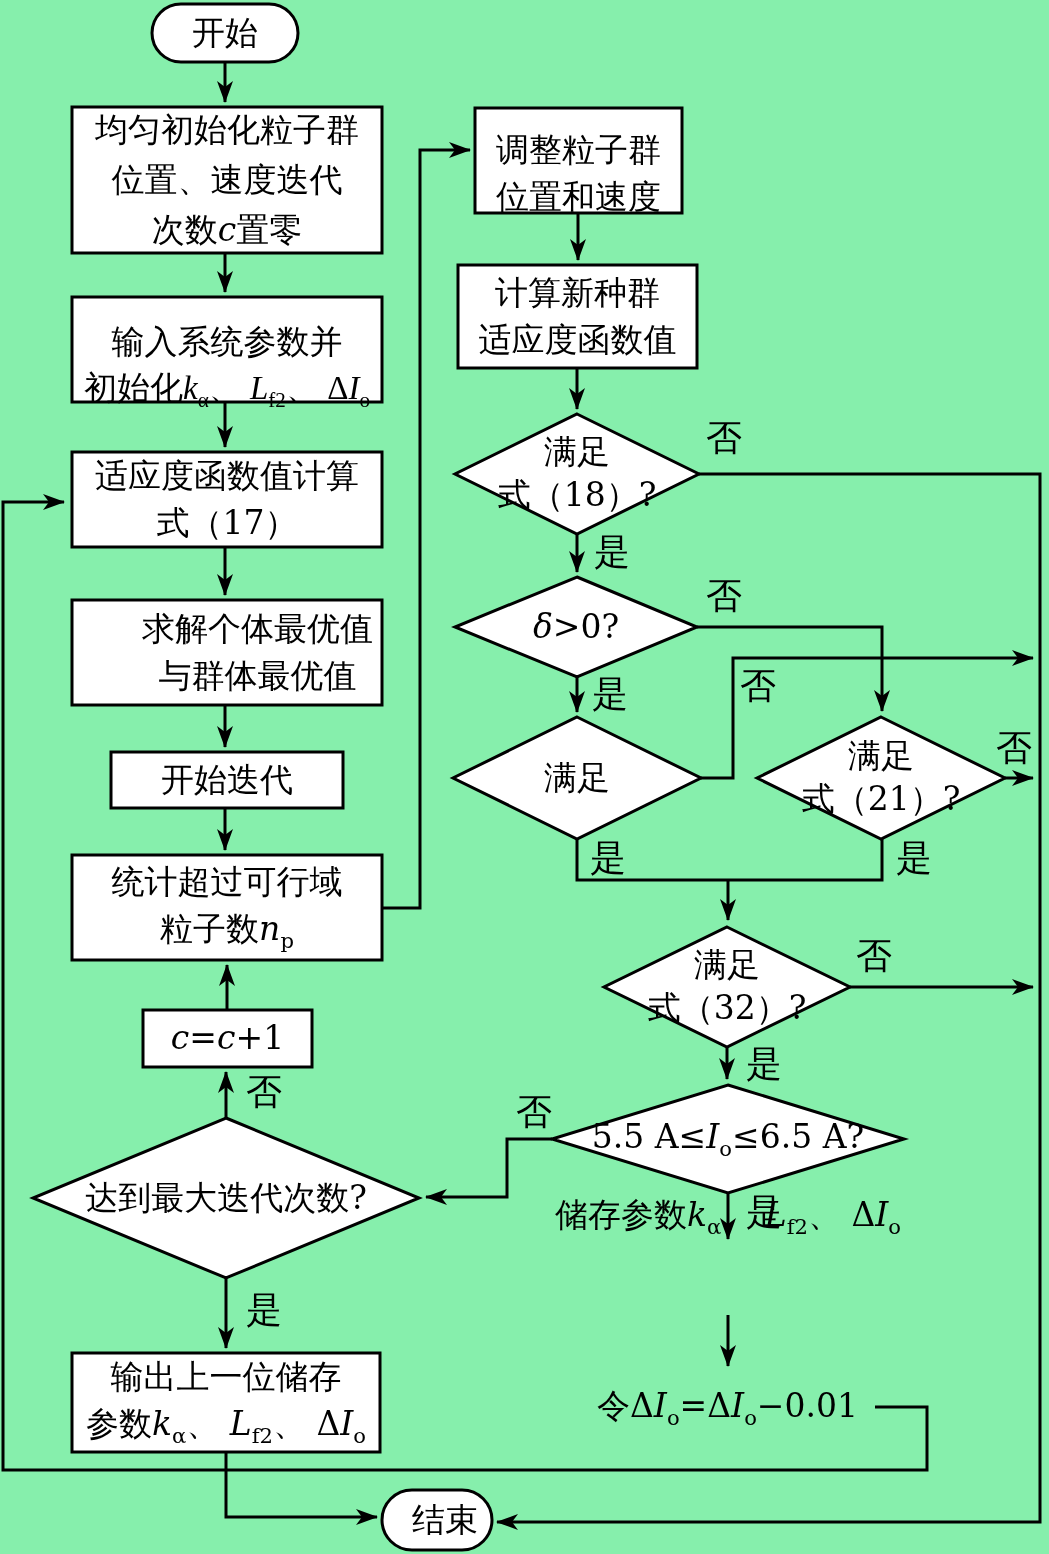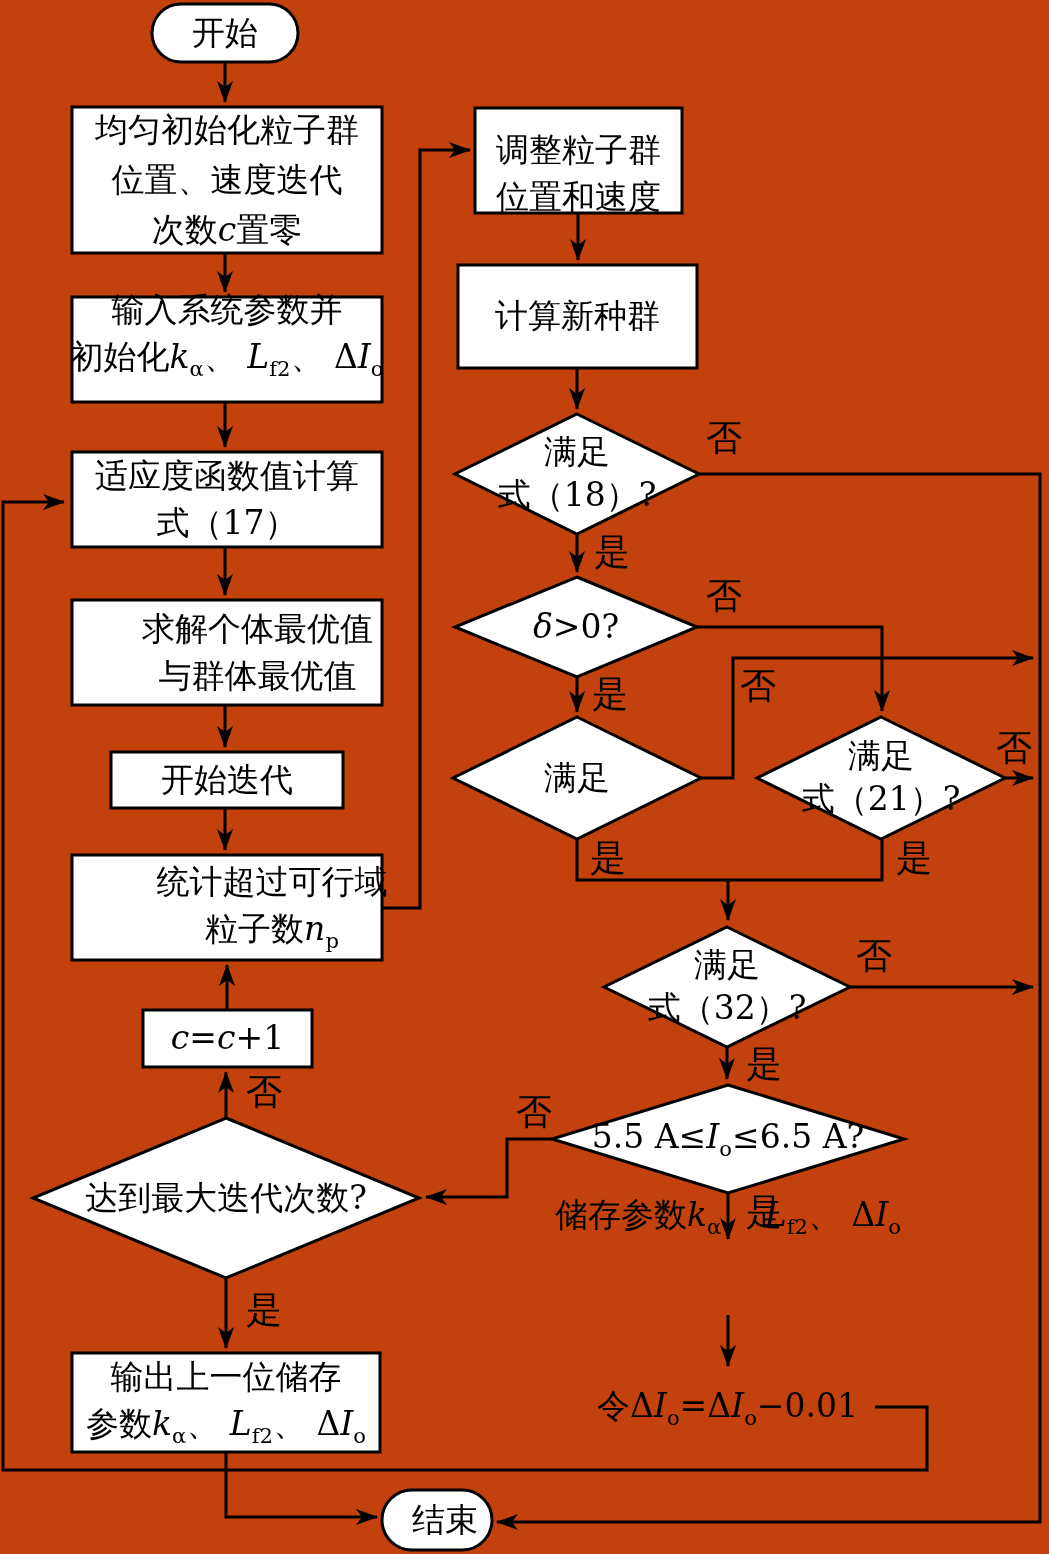--- a/index.html
+++ b/index.html
@@ -1,19 +1,19 @@
 <!DOCTYPE html>
 <html><head>
 <meta charset="utf-8">
 <style>
   html,body{margin:0;padding:0;background:#ffffff;}
   .stage{
     position:relative;
     width:1049px;height:1554px;
-    background:#c2410c;
+    background:#86efac;
     font-family:"DejaVu Serif","Liberation Serif",serif;
     color:#000;
     overflow:hidden;
   }
   .stage svg{position:absolute;left:0;top:0;}
   .edge{fill:none;stroke:#000;stroke-width:3;}
   .shape{fill:#ffffff;stroke:#000;stroke-width:3;}
   .node{
     position:absolute;
     display:flex;flex-direction:column;
@@ -95,56 +95,57 @@
       <polygon class="shape" points="728,1085 904,1139 728,1193 552,1139"></polygon>
     </g>
   </svg>
 
   <div class="node" style="left:152px;top:4px;width:146px;height:58px;">开始</div>
   <div class="node" style="left:72px;top:107px;width:310px;height:146px;line-height:1.38;justify-content:space-between;">
       <div class="tline"><span>均匀初始化粒子群</span></div>
       <div class="tline"><span>位置、速度迭代</span></div>
       <div class="tline"><span>次数</span><span class="seg-i">c</span><span>置零</span></div>
     </div>
-  <div class="node" style="left:72px;top:283px;width:310px;height:105px;">
+  <div class="node" style="left:72px;top:315px;width:310px;height:105px;font-family:Liberation Serif, serif;">
       <div class="tline"><span>输入系统参数并</span></div>
       <div class="tline"><span>初始化</span><span class="seg-i">k</span><span class="seg-sub">α</span><span>、 </span><span class="seg-i">L</span><span class="seg-sub">f2</span><span>、 Δ</span><span class="seg-i">I</span><span class="seg-sub">o</span></div>
     </div>
   <div class="node" style="left:72px;top:452px;width:310px;height:95px;">
       <div class="tline"><span>适应度函数值计算</span></div>
       <div class="tline"><span>式（17）</span></div>
     </div>
   <div class="node" style="left:72px;top:600px;width:371px;height:105px;">
       <div class="tline"><span>求解个体最优值</span></div>
       <div class="tline"><span>与群体最优值</span></div>
     </div>
   <div class="node" style="left:111px;top:752px;width:232px;height:56px;">
       <div class="tline"><span>开始迭代</span></div>
     </div>
-  <div class="node" style="left:72px;top:855px;width:310px;height:105px;margin-left:45px;">
+  <div class="node" style="left:72px;top:855px;width:310px;height:105px;">
       <div class="tline"><span>统计超过可行域</span></div>
       <div class="tline"><span>粒子数</span><span class="seg-i">n</span><span class="seg-sub">p</span></div>
     </div>
   <div class="node" style="left:143px;top:1010px;width:169px;height:57px;">
       <div class="tline"><span class="seg-i">c</span><span>=</span><span class="seg-i">c</span><span>+1</span></div>
     </div>
   <div class="node" style="left:33px;top:1118px;width:386px;height:160px;">
       <div class="tline"><span>达到最大迭代次数?</span></div>
     </div>
   <div class="node" style="left:72px;top:1353px;width:308px;height:99px;">
       <div class="tline"><span>输出上一位储存</span></div>
       <div class="tline"><span>参数</span><span class="seg-i">k</span><span class="seg-sub">α</span><span>、 </span><span class="seg-i">L</span><span class="seg-sub">f2</span><span>、 Δ</span><span class="seg-i">I</span><span class="seg-sub">o</span></div>
     </div>
   <div class="node" style="left:382px;top:1490px;width:126px;height:60px;">结束</div>
   <div class="node" style="left:475px;top:108px;width:207px;height:132px;">
       <div class="tline"><span>调整粒子群</span></div>
       <div class="tline"><span>位置和速度</span></div>
     </div>
   <div class="node" style="left:458px;top:265px;width:239px;height:103px;">
       <div class="tline"><span>计算新种群</span></div>
+      <div class="tline"><span>适应度函数值</span></div>
     </div>
   <div class="node" style="left:455px;top:414px;width:244px;height:120px;line-height:1.3;">
       <div class="tline"><span>满足</span></div>
       <div class="tline"><span>式（18）?</span></div>
     </div>
   <div class="node" style="left:455px;top:577px;width:242px;height:100px;">
       <div class="tline"><span class="seg-i">δ</span><span>&gt;0?</span></div>
     </div>
   <div class="node" style="left:453px;top:717px;width:248px;height:122px;line-height:1.3;">
       <div class="tline"><span>满足</span></div>

